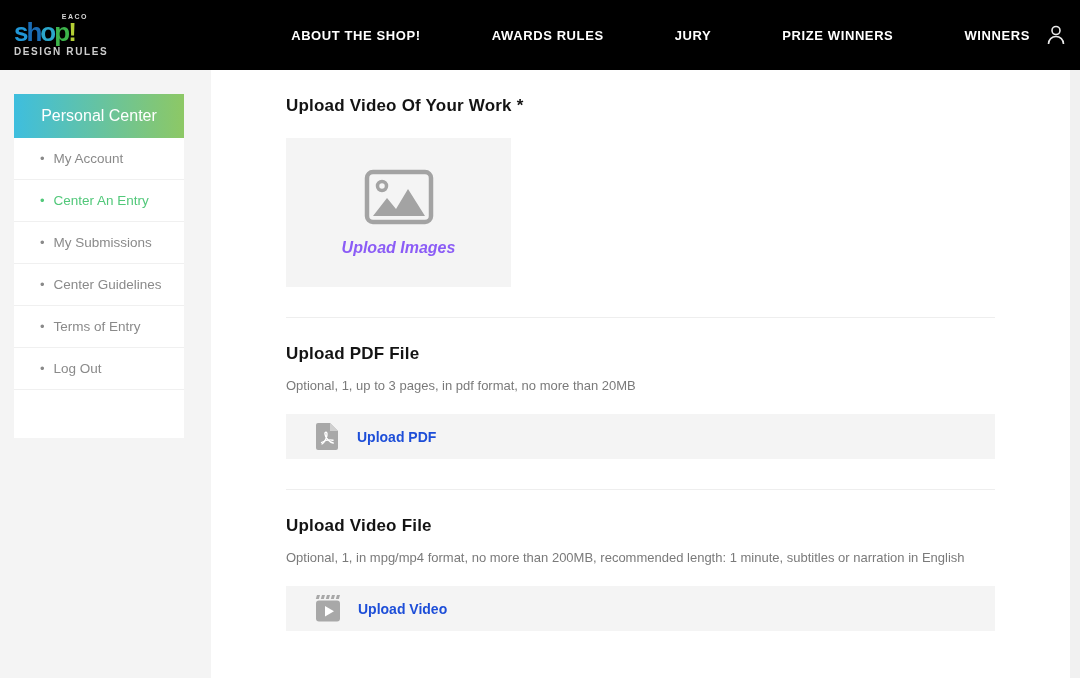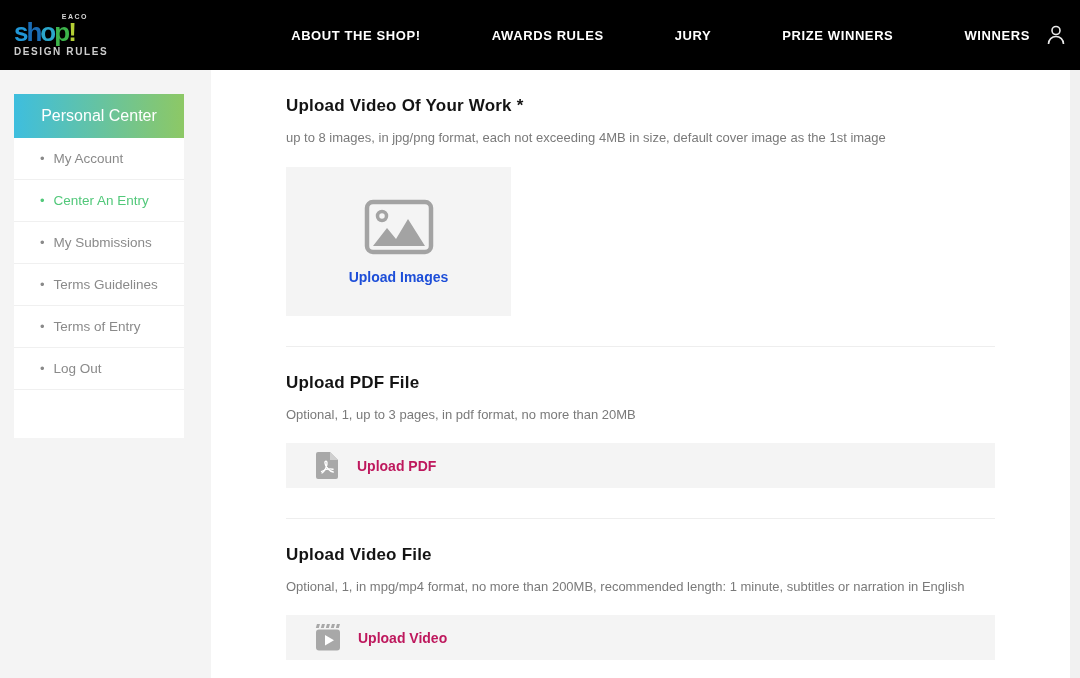--- a/index.html
+++ b/index.html
@@ -66,28 +66,28 @@
   }
   .section-heading { font-size: 17px; font-weight: bold; color: #141414; letter-spacing: 0.2px; }
   .section-desc { font-size: 13px; color: #7a7a7a; margin-top: 14px; }
   .divider { border: none; border-top: 1px solid #eeeeee; margin: 30px 0 26px 0; }
 
   .upload-box {
     margin-top: 22px; width: 225px; height: 149px;
     background: #f4f4f4; cursor: pointer;
     display: flex; flex-direction: column; align-items: center; justify-content: center;
   }
-  .upload-box-label { font-size: 14px; font-weight: bold; color: #1d4ed8; margin-top: 14px; }
+  .upload-box-label { font-size: 16px; font-weight: bold; color: #8b5cf6; margin-top: 14px; font-style: italic; }
 
   .upload-bar {
     margin-top: 21px; width: 709px; height: 45px;
     background: #f4f4f4; cursor: pointer;
     display: flex; align-items: center; padding-left: 29px;
   }
-  .upload-bar-label { font-size: 14px; font-weight: bold; color: #be185d; margin-left: 17px; }
+  .upload-bar-label { font-size: 14px; font-weight: bold; color: #1d4ed8; margin-left: 17px; }
 
   
   .scroll-strip {
     position: absolute; right: 0; top: 70px; width: 10px; height: 608px;
     background: #f1f1f1;
   }
 </style>
 </head>
 <body>
 
@@ -126,38 +126,37 @@
   <div class="sidebar-item active">
     <span class="bullet">•</span>
     <span>Center An Entry</span>
   </div>
   <div class="sidebar-item">
     <span class="bullet">•</span>
     <span>My Submissions</span>
   </div>
   <div class="sidebar-item">
     <span class="bullet">•</span>
-    <span>Terms Guidelines</span>
+    <span>Center Guidelines</span>
   </div>
   <div class="sidebar-item">
     <span class="bullet">•</span>
     <span>Terms of Entry</span>
   </div>
   <div class="sidebar-item">
     <span class="bullet">•</span>
     <span>Log Out</span>
   </div>
   <div class="sidebar-pad"></div>
 </div>
 
 <div class="main">
 
   <section>
     <h2 class="section-heading">Upload Video Of Your Work *</h2>
-    <p class="section-desc">up to 8 images, in jpg/png format, each not exceeding 4MB in size, default cover image as the 1st image</p>
     <div class="upload-box">
       <svg width="70" height="56" viewBox="0 0 70 56">
         <rect x="3" y="3" width="64" height="50" rx="6" fill="none" stroke="#a3a3a3" stroke-width="4.5"></rect>
         <circle cx="18" cy="17" r="4.5" fill="none" stroke="#a3a3a3" stroke-width="3.5"></circle>
         <path d="M9,47 L23,29 L32,40 L44,20 L61,47 Z" fill="#a3a3a3"></path>
       </svg>
       <div class="upload-box-label">Upload Images</div>
     </div>
   </section>
 

